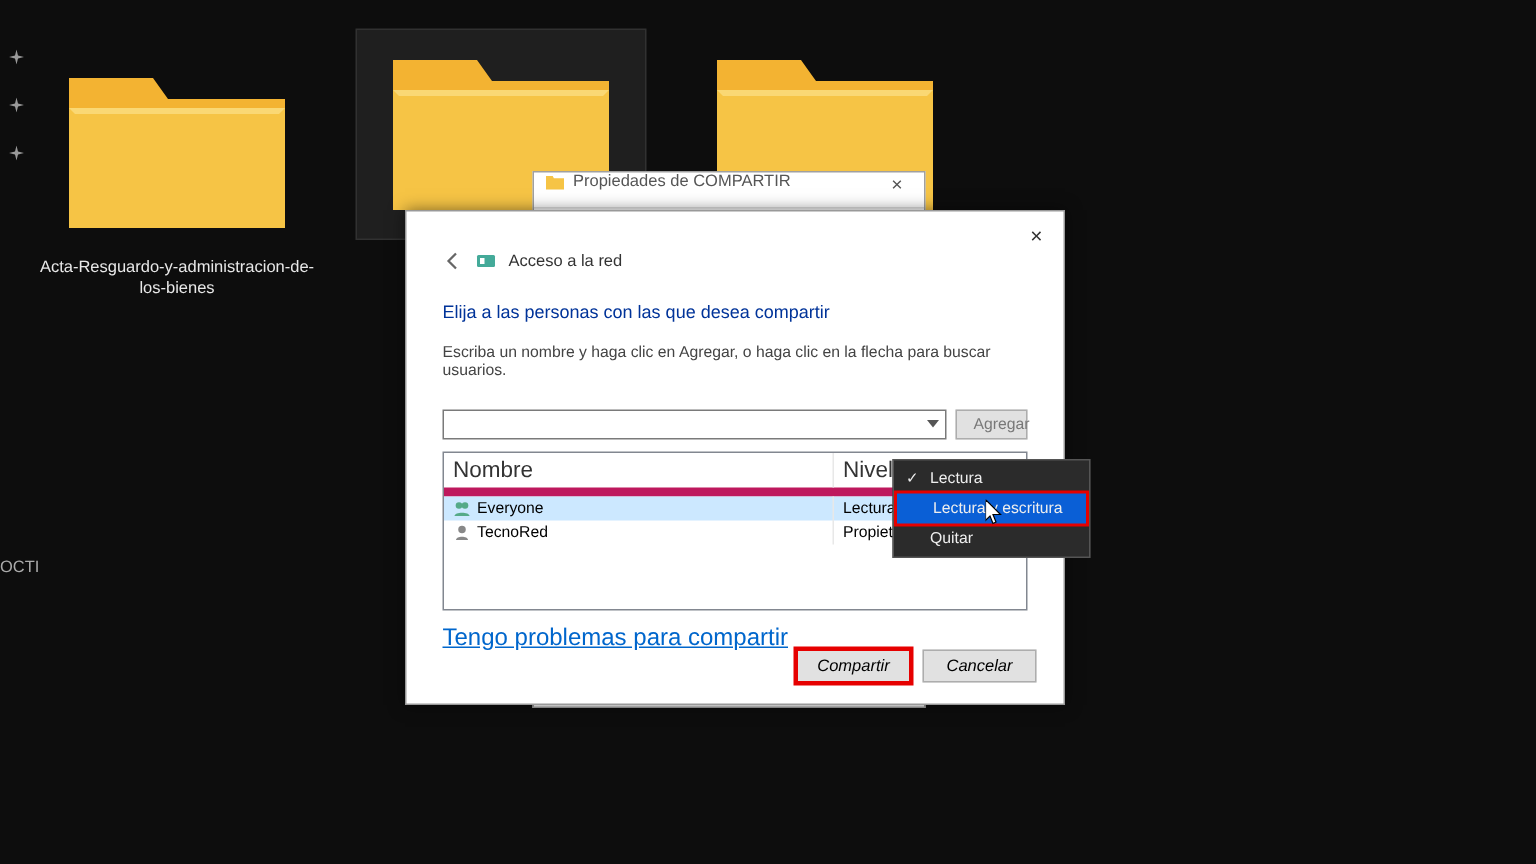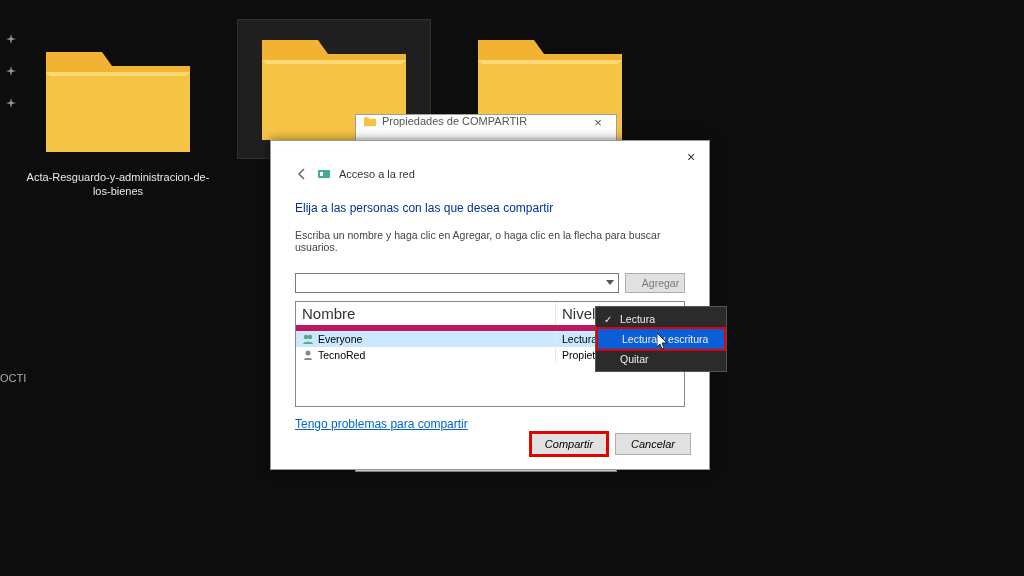--- a/index.html
+++ b/index.html
@@ -28,35 +28,35 @@
 .sd-head { padding: 26px 0 0 24px; display: flex; align-items: center; gap: 8px; }
 .sd-back { width: 14px; height: 14px; }
 .sd-head-icon { width: 14px; height: 14px; }
 .sd-head-title { font-size: 11px; color: #333; }
 .sd-body { padding: 20px 24px 0 24px; }
 .sd-heading { color: #003399; font-size: 12px; margin-bottom: 14px; }
 .sd-sub { color: #444; font-size: 10.5px; margin-bottom: 20px; }
 .sd-row { display: flex; gap: 6px; margin-bottom: 8px; }
 .sd-input { flex: 1; height: 20px; border: 1px solid #7a7a7a; font-size: 11px; padding: 0 4px; position: relative; }
 .sd-input::after { content: ''; position: absolute; right: 4px; top: 6px; border-left: 4px solid transparent; border-right: 4px solid transparent; border-top: 5px solid #555; }
-.sd-add { width: 60px; height: 20px; border: 1px solid #adadad; background: #e1e1e1; font-size: 10.5px; color: #787878; cursor: default; padding-left: 11px; }
+.sd-add { width: 48px; height: 20px; border: 1px solid #adadad; background: #e1e1e1; font-size: 10.5px; color: #787878; cursor: default; padding-left: 11px; }
 
 .sd-list { border: 1px solid #828790; height: 106px; }
 .sd-list-head { display: flex; font-size: 15px; color: #333; border-bottom: 6px solid #be185d; }
 .sd-list-head > div { padding: 3px 6px; }
 .sd-col-name { width: 260px; border-right: 1px solid #e8e8e8; }
 .sd-col-perm { flex: 1; }
 .sd-list-row { display: flex; font-size: 10.5px; }
 .sd-list-row > div { padding: 2px 6px; display: flex; align-items: center; gap: 4px; }
 .sd-list-row.selected { background: #cce8ff; }
 .sd-list-row .u-icon { width: 12px; height: 12px; }
 .sd-perm-toggle { display: inline-flex; align-items: center; gap: 2px; }
 .sd-perm-toggle::after { content: ''; border-left: 3px solid transparent; border-right: 3px solid transparent; border-top: 4px solid #333; }
 
-.sd-help { display: block; margin-top: 10px; font-size: 12px; color: #0066cc; text-decoration: underline; cursor: pointer; }
+.sd-help { display: block; margin-top: 10px; font-size: 16px; color: #0066cc; text-decoration: underline; cursor: pointer; }
 .sd-footer { position: absolute; bottom: 14px; right: 18px; display: flex; gap: 8px; }
 .sd-btn { width: 76px; height: 22px; border: 1px solid #adadad; background: #e1e1e1; font-size: 11px; cursor: pointer; font-style: italic; }
 .hl-red { outline: 3px solid #e60000; outline-offset: -1px; }
 
 .ctx-menu { position: absolute; left: 595px; top: 306px; width: 132px; background: #2b2b2b; border: 1px solid #555; padding: 2px 0; }
 .ctx-item { display: flex; align-items: center; font-size: 10.5px; color: #eee; padding: 4px 8px 4px 24px; position: relative; cursor: pointer; }
 .ctx-item.checked::before { content: '✓'; position: absolute; left: 8px; font-size: 10px; }
 .ctx-item.hover { background: #0a5fd6; }
 .ctx-item-wrap.hl-red { padding: 0; margin: 0 2px; }
 

